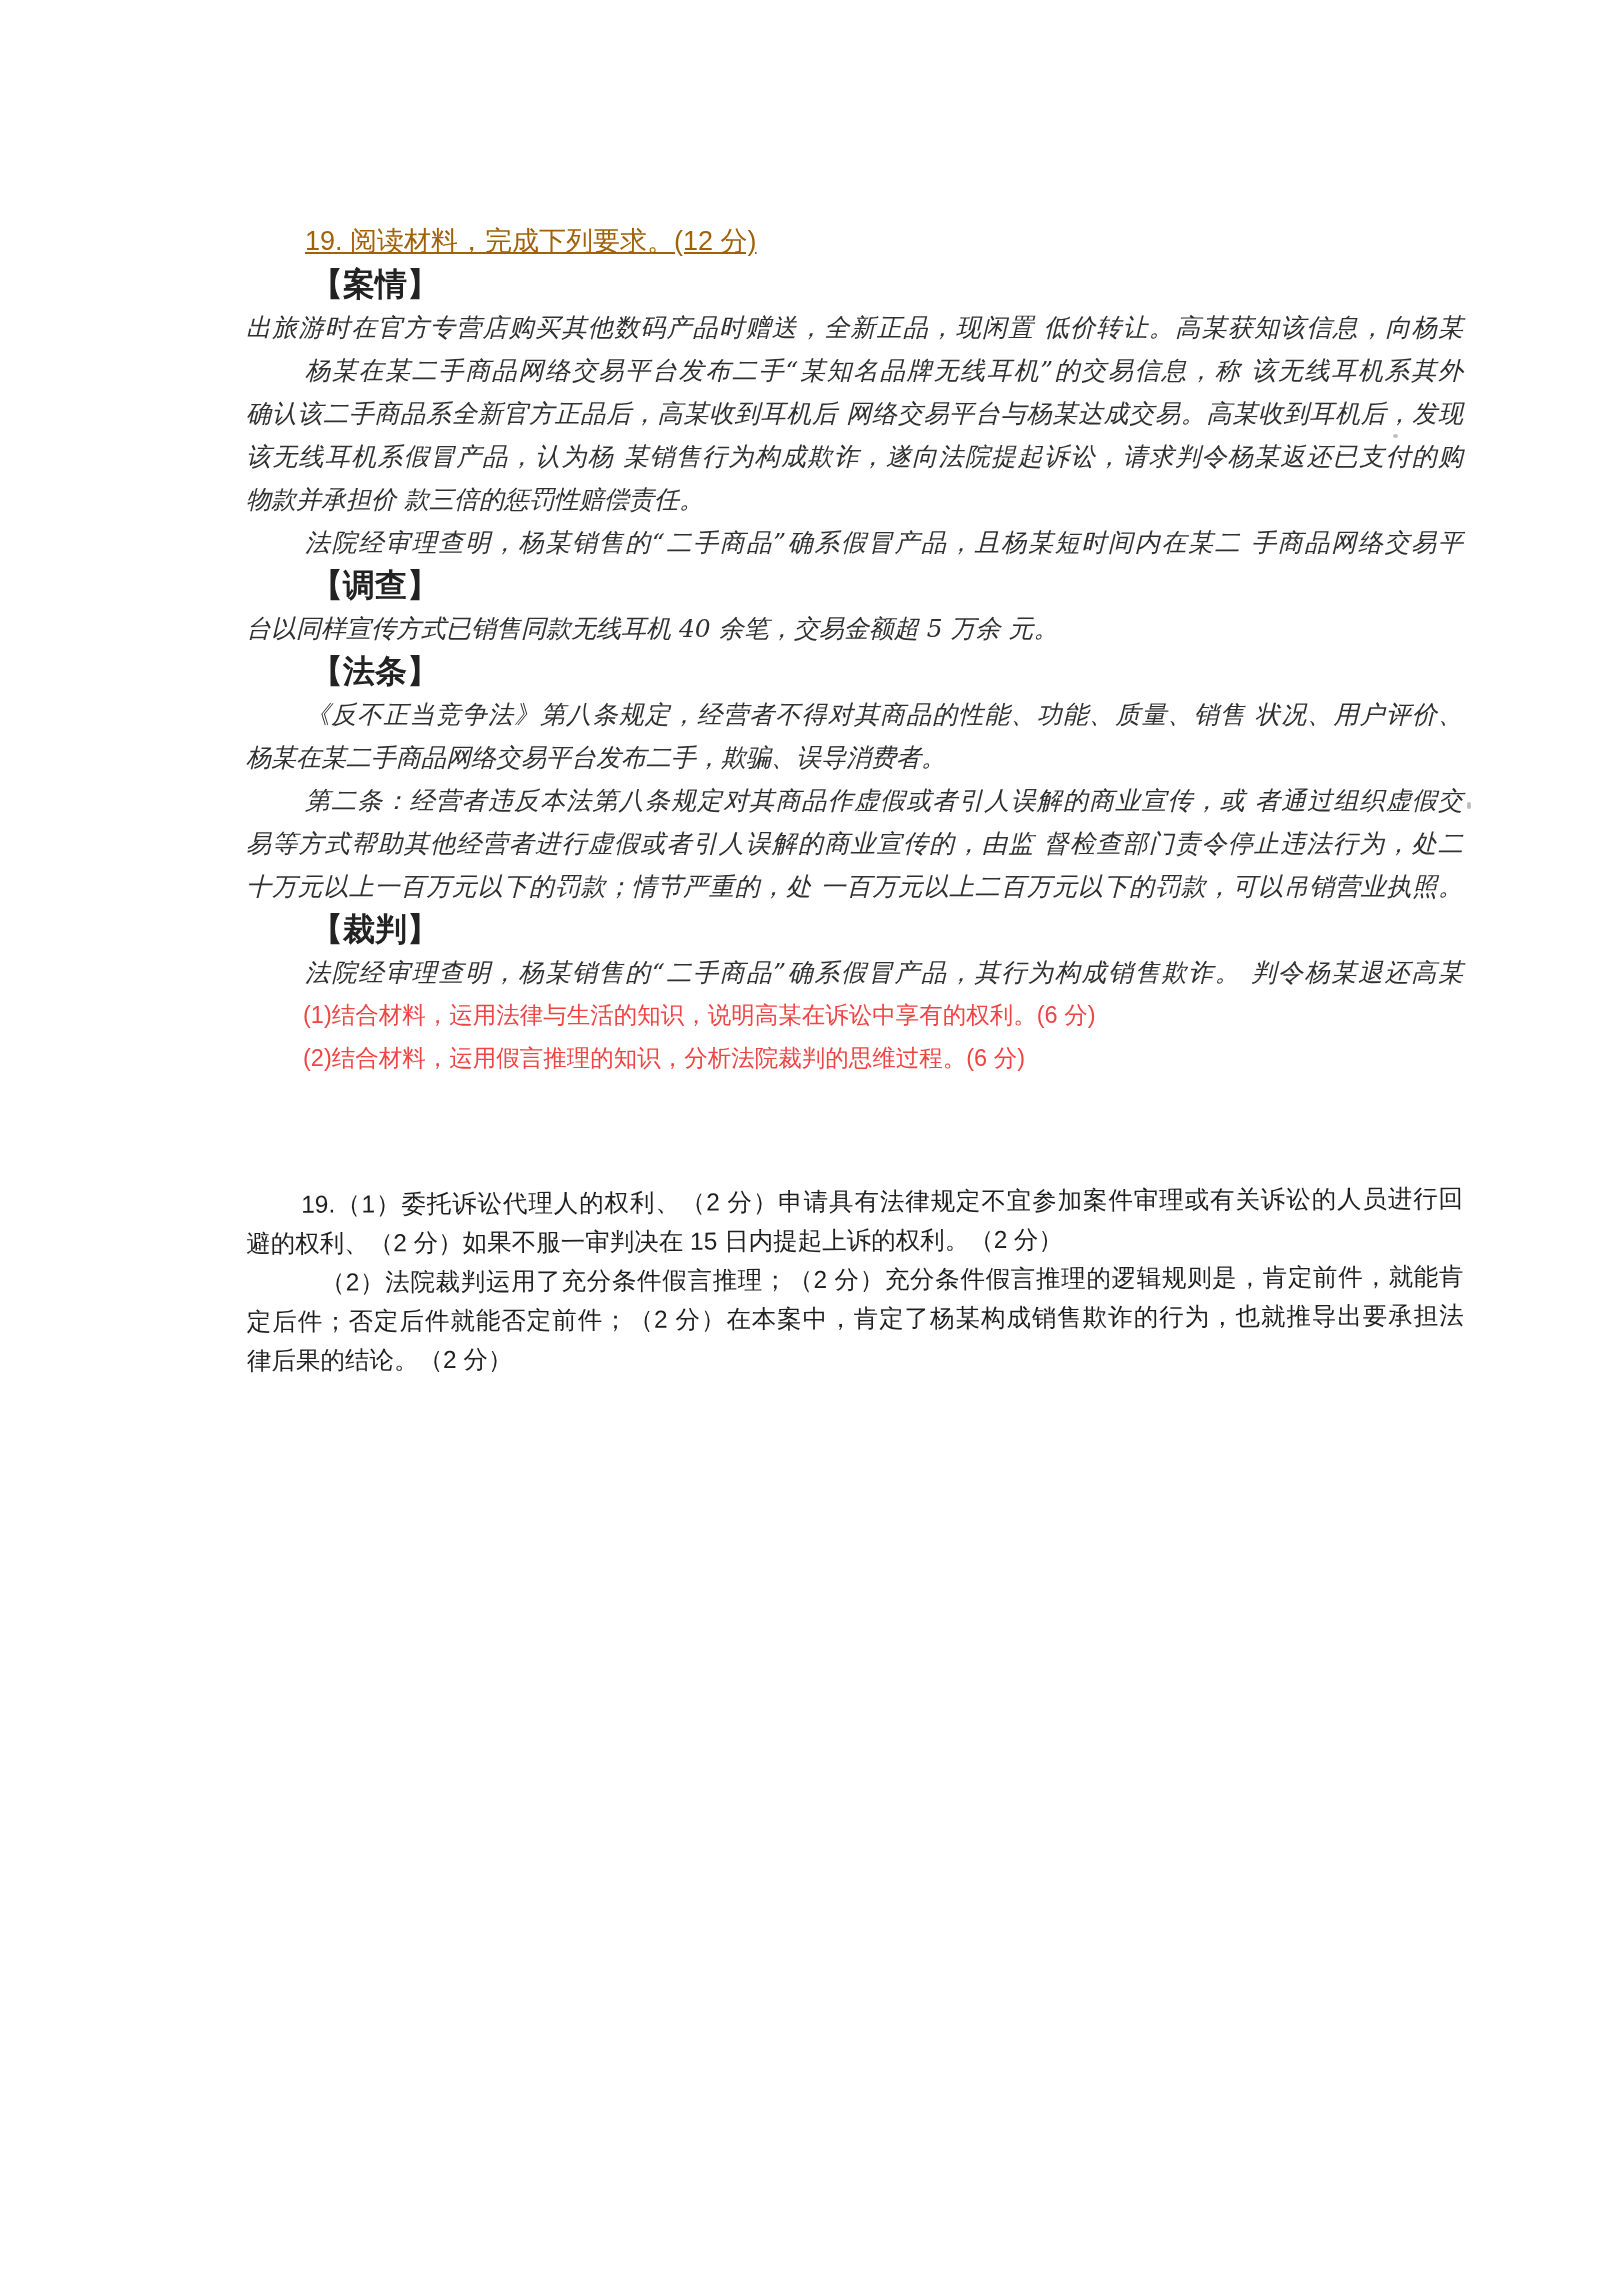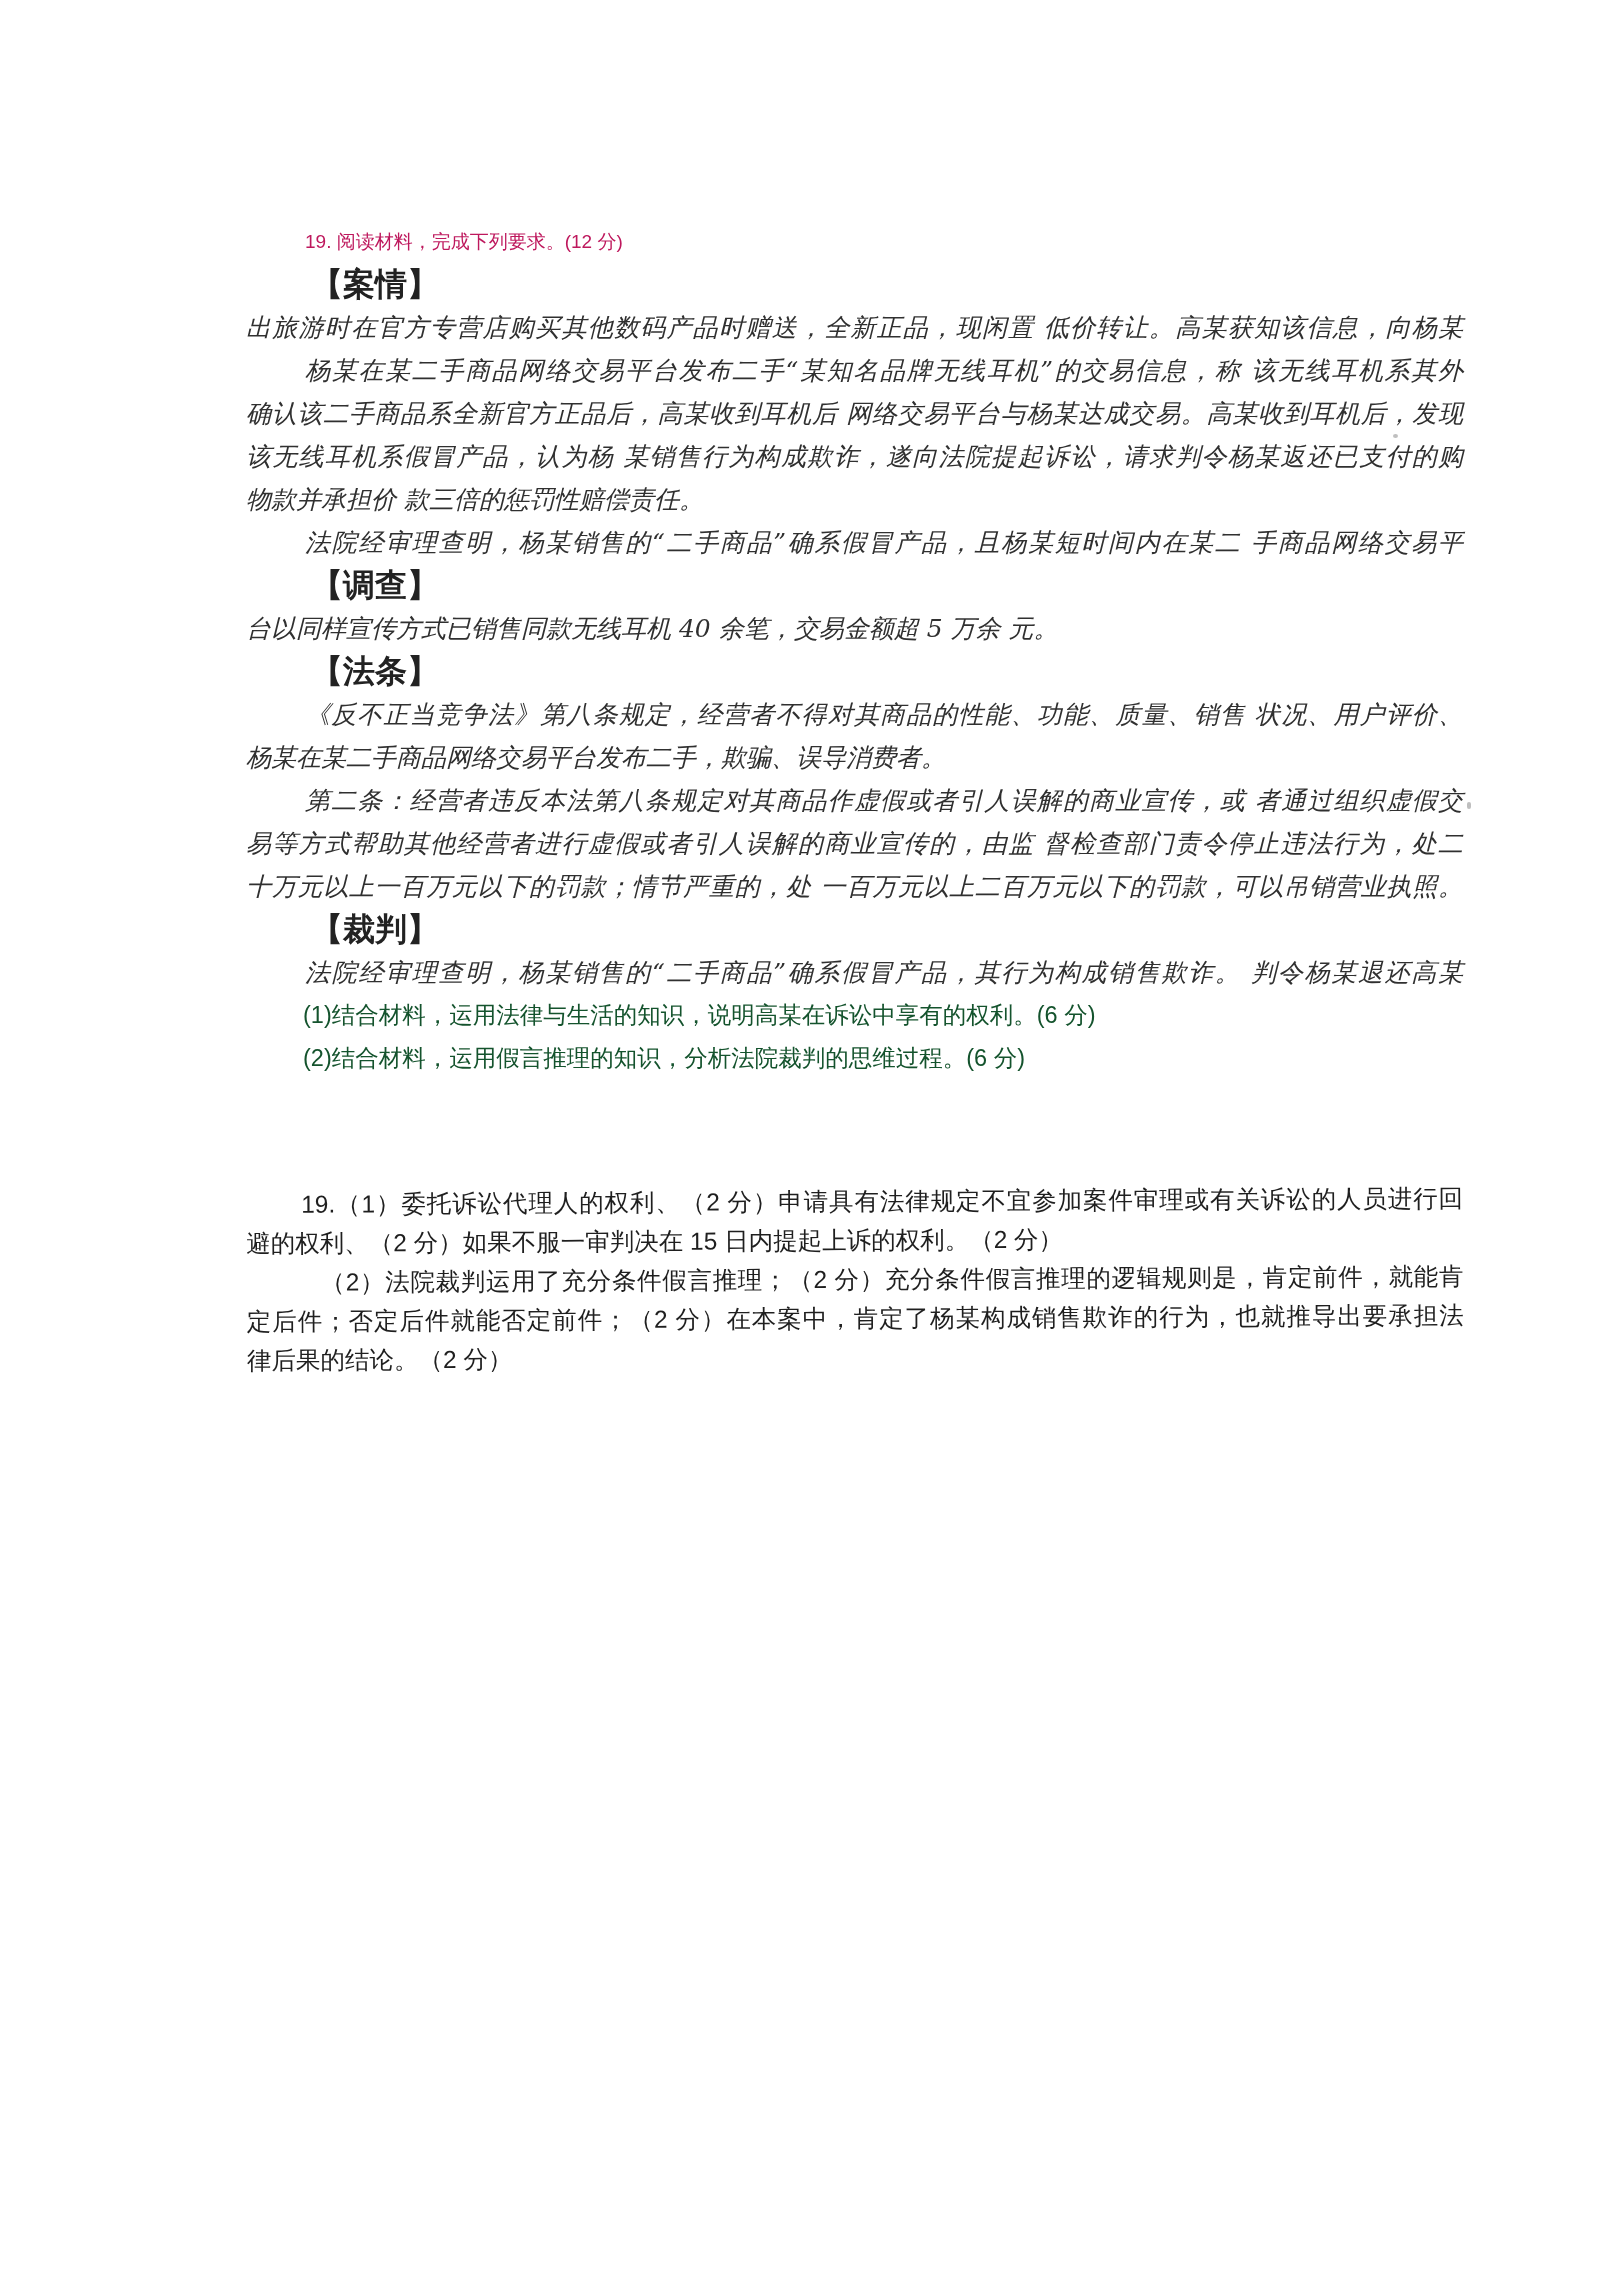--- a/index.html
+++ b/index.html
@@ -40,40 +40,41 @@
   }
   .ablock .ln {
     height: 39px;
     line-height: 39px;
     white-space: pre-wrap;
     overflow: visible;
   }
   
   .t-title {
     font-family: "Liberation Sans", sans-serif;
-    font-size: 19px;
-    color: #be185d;
+    font-size: 27px;
+    color: #a16207;
+    text-decoration: underline;
   }
   .t-header {
     font-family: "Liberation Sans", sans-serif;
     font-size: 32px;
     font-weight: 600;
     color: #222222;
   }
   .t-kai {
     
     font-family: "DejaVu Serif", "Liberation Serif", serif;
     font-style: italic;
     font-size: 25px;
     color: #303030;
   }
   .t-sub {
     font-family: "Liberation Sans", sans-serif;
     font-size: 23.5px;
-    color: #14532d;
+    color: #ef4444;
   }
   .t-ans {
     font-family: "Liberation Sans", sans-serif;
     font-size: 24.5px;
     color: #1f1f1f;
   }
   
   .ind-56 { text-indent: 55px; }
   .ind-58 { text-indent: 57px; }
   .ind-60 { text-indent: 59px; }

